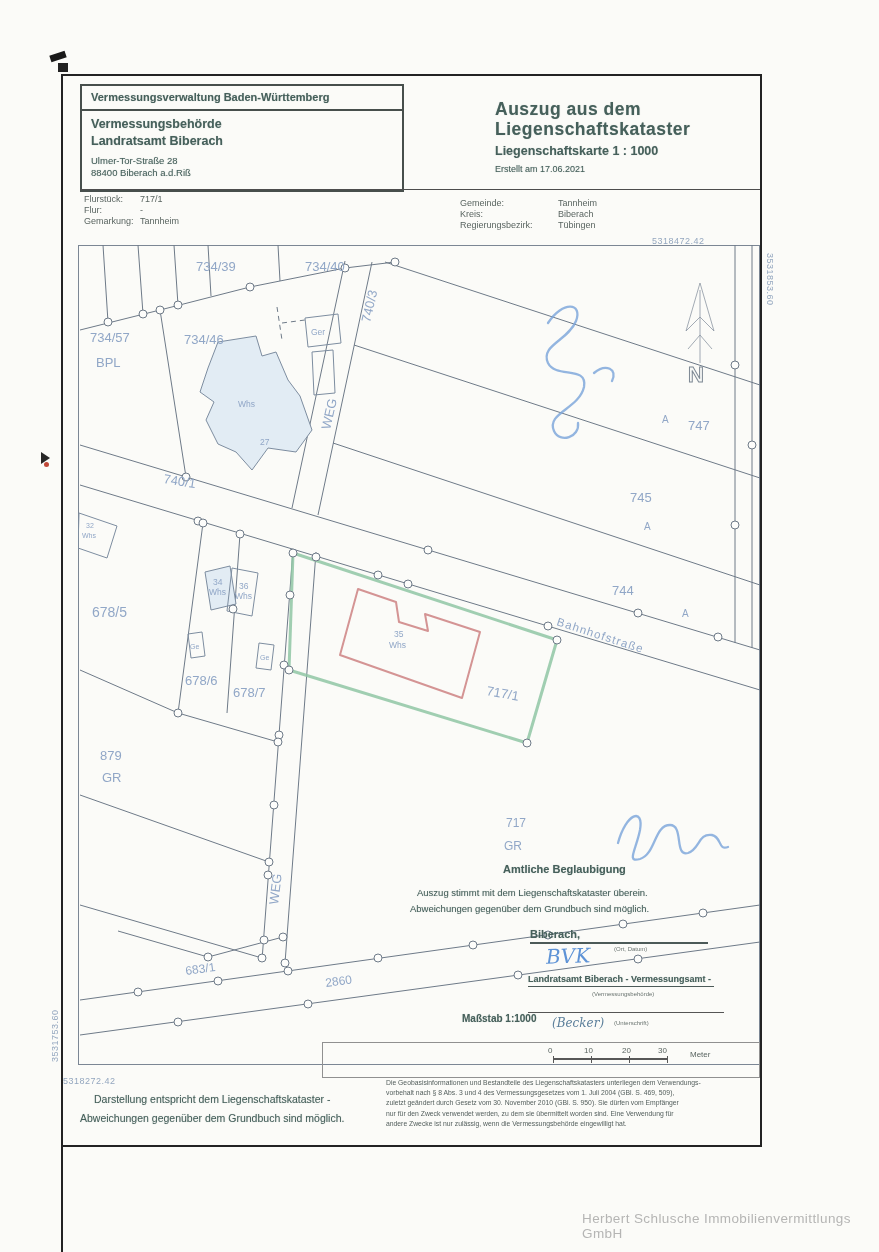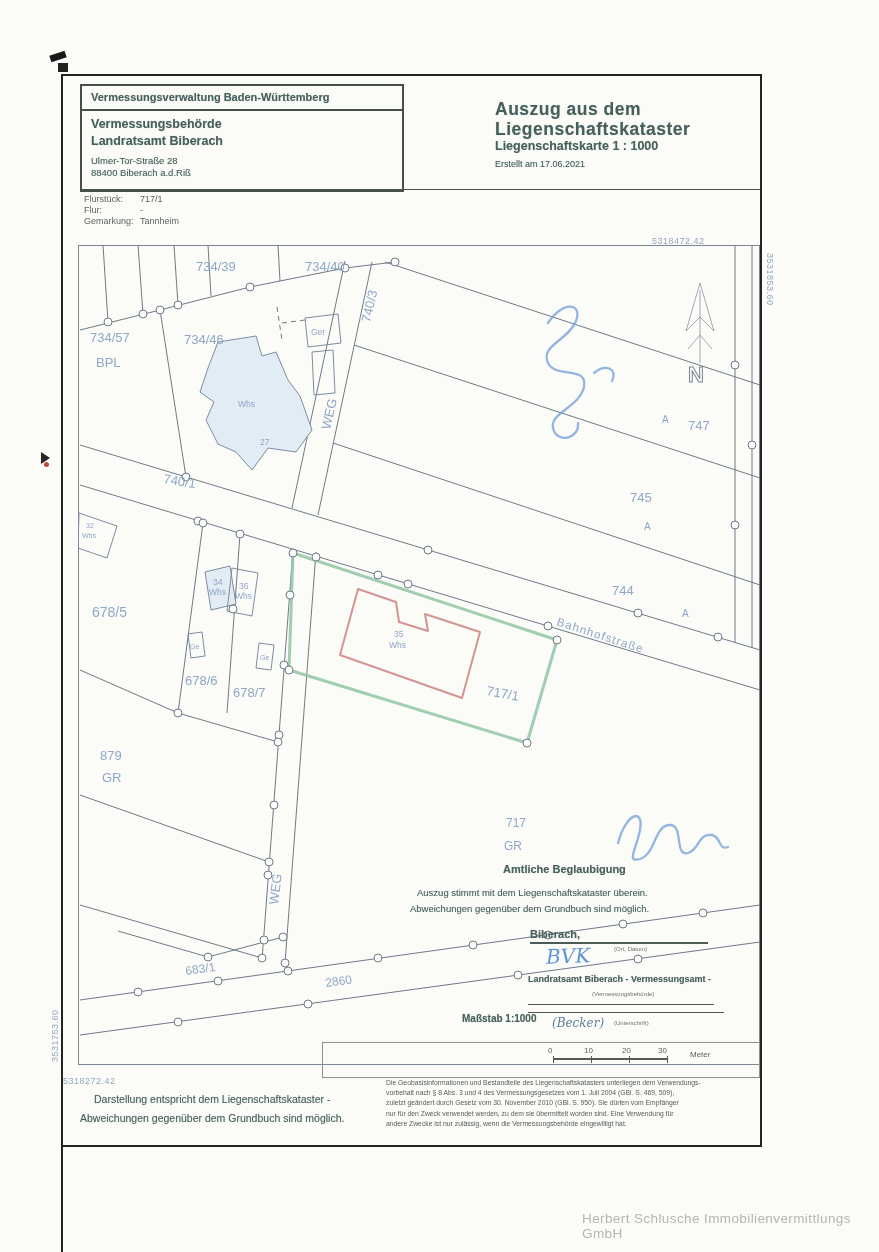--- a/index.html
+++ b/index.html
@@ -13,21 +13,21 @@
   .rot90 { transform:rotate(90deg); transform-origin:0 0; white-space:nowrap; }
   .rotm90 { transform:rotate(-90deg); transform-origin:0 0; white-space:nowrap; }
   .blackline { background:#232323; }
   .hdrbox { border:2px solid #474f4c; width:320px; }
   .hdrbox .cell1 { border-bottom:2px solid #474f4c; padding:5px 9px 6px; font-size:11px; }
   .hdrbox .cell2 { padding:5px 9px 11px; }
   .hdrbox .off { font-size:12.5px; line-height:1.35; }
   .hdrbox .addr { font-size:9.5px; line-height:1.3; margin-top:5px; }
   .titleblk div { line-height:1.15; }
   .t-big { font-size:17.5px; letter-spacing:.5px; }
-  .t-sub { font-size:12.5px; }
+  .t-sub { font-size:12.5px; margin-top:5px; }
   .t-created { font-size:9px; margin-top:5px; font-weight:normal; }
   .pinfo { font-size:9px; line-height:1.22; }
   .pinfo .lab { display:inline-block; }
   .cert-h { font-size:11px; }
   .cert-t { font-size:9.5px; }
   .hint { font-size:6px; color:#6a7470; }
   .pen { color:#5e93d6; }
   .hand { font-family:"DejaVu Serif",serif; font-style:italic; }
   .legal { font-size:6.8px; color:#55605e; line-height:1.5; white-space:nowrap; }
   .notesl { font-size:10.5px; line-height:1.85; }
@@ -78,20 +78,25 @@
     <div class="t-sub">Liegenschaftskarte 1 : 1000</div>
     <div class="t-created">Erstellt am 17.06.2021</div>
   </div>
 
   <div class="abs" style="left:80px;top:189px;width:680px;height:1px;background:#4d4d4d;"></div>
 
   <div class="abs pinfo print" style="left:84px;top:194px;">
     <div><span class="lab" style="width:56px;">Flurstück:</span><span>717/1</span></div>
     <div><span class="lab" style="width:56px;">Flur:</span><span>-</span></div>
     <div><span class="lab" style="width:56px;">Gemarkung:</span><span>Tannheim</span></div>
+  </div>
+  <div class="abs pinfo print" style="left:460px;top:198px;">
+    <div><span class="lab" style="width:98px;">Gemeinde:</span><span>Tannheim</span></div>
+    <div><span class="lab" style="width:98px;">Kreis:</span><span>Biberach</span></div>
+    <div><span class="lab" style="width:98px;">Regierungsbezirk:</span><span>Tübingen</span></div>
   </div>
 
   <div class="abs coord" style="left:652px;top:236px;">5318472.42</div>
   <div class="abs coord rot90" style="left:775px;top:253px;">3531853.60</div>
   <div class="abs coord" style="left:63px;top:1064px;margin-top:12px;">5318272.42</div>
   <div class="abs coord rotm90" style="left:50px;top:1062px;">3531753.60</div>
 
   <svg class="abs" style="left:78px;top:245px;" width="682" height="820" viewBox="0 0 682 820">
     <rect x="0.5" y="0.5" width="681" height="819" fill="none" stroke="#7b8694" stroke-width="1"></rect>
 
@@ -259,21 +264,21 @@
   </svg>
 
   <div class="abs stamp stampb cert-h" style="left:503px;top:863px;">Amtliche Beglaubigung</div>
   <div class="abs stamp cert-t" style="left:417px;top:887px;">Auszug stimmt mit dem Liegenschaftskataster überein.</div>
   <div class="abs stamp cert-t" style="left:410px;top:903px;">Abweichungen gegenüber dem Grundbuch sind möglich.</div>
 
   <div class="abs stamp stampb" style="left:530px;top:928px;width:178px;font-size:11px;border-bottom:2px solid #4c5a58;padding-bottom:2px;">Biberach,</div>
   <div class="abs hint" style="left:614px;top:946px;">(Ort, Datum)</div>
   <div class="abs pen hand" style="left:546px;top:944px;font-size:20px;transform:rotate(-2deg);">BVK</div>
 
-  <div class="abs stamp stampb" style="left:528px;top:974px;width:186px;font-size:9px;border-bottom:1.5px solid #4c5a58;padding-bottom:20px;white-space:nowrap;">Landratsamt Biberach - Vermessungsamt -</div>
+  <div class="abs stamp stampb" style="left:528px;top:974px;width:186px;font-size:9px;border-bottom:1.5px solid #4c5a58;padding-bottom:2px;white-space:nowrap;">Landratsamt Biberach - Vermessungsamt -</div>
   <div class="abs hint" style="left:592px;top:991px;">(Vermessungsbehörde)</div>
 
   <div class="abs" style="left:528px;top:1012px;width:196px;height:0;border-top:1.5px solid #555;"></div>
   <div class="abs hand" style="left:552px;top:1016px;font-size:12px;color:#5a7e9a;">(Becker)</div>
   <div class="abs hint" style="left:614px;top:1020px;">(Unterschrift)</div>
 
   <div class="abs" style="left:322px;top:1042px;width:436px;height:34px;border:1px solid #909090;"></div>
   <div class="abs stamp stampb" style="left:462px;top:1013px;font-size:10px;">Maßstab 1:1000</div>
   <div class="abs print" style="left:548px;top:1046px;font-size:8px;">0</div>
   <div class="abs print" style="left:584px;top:1046px;font-size:8px;">10</div>

